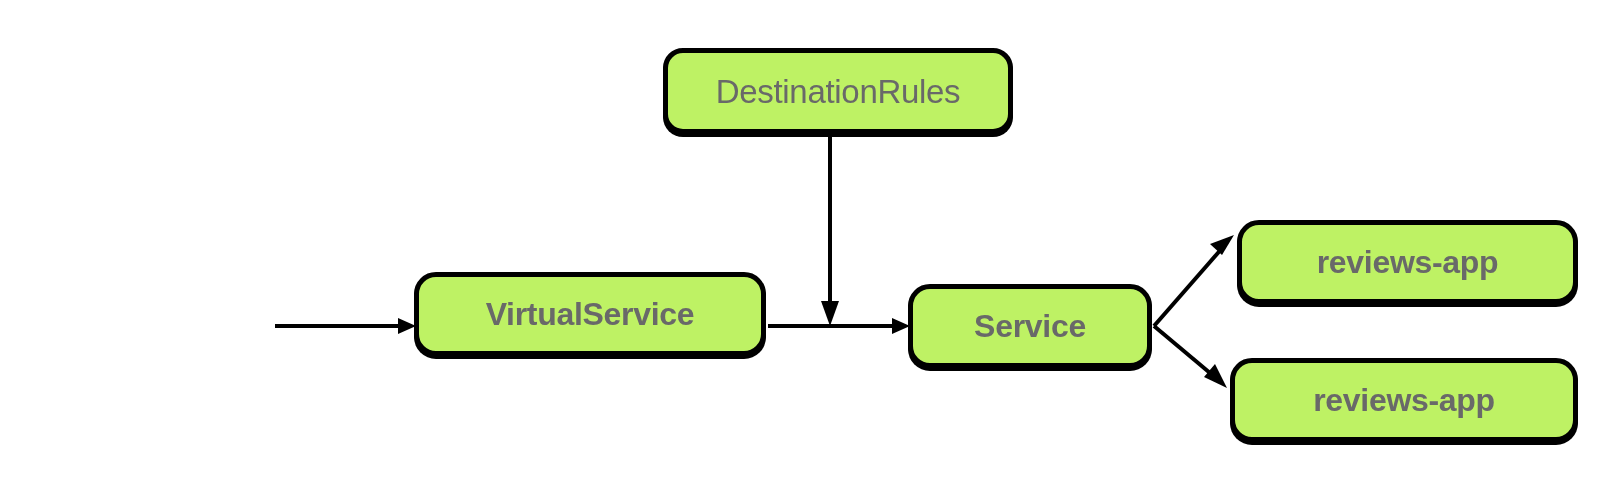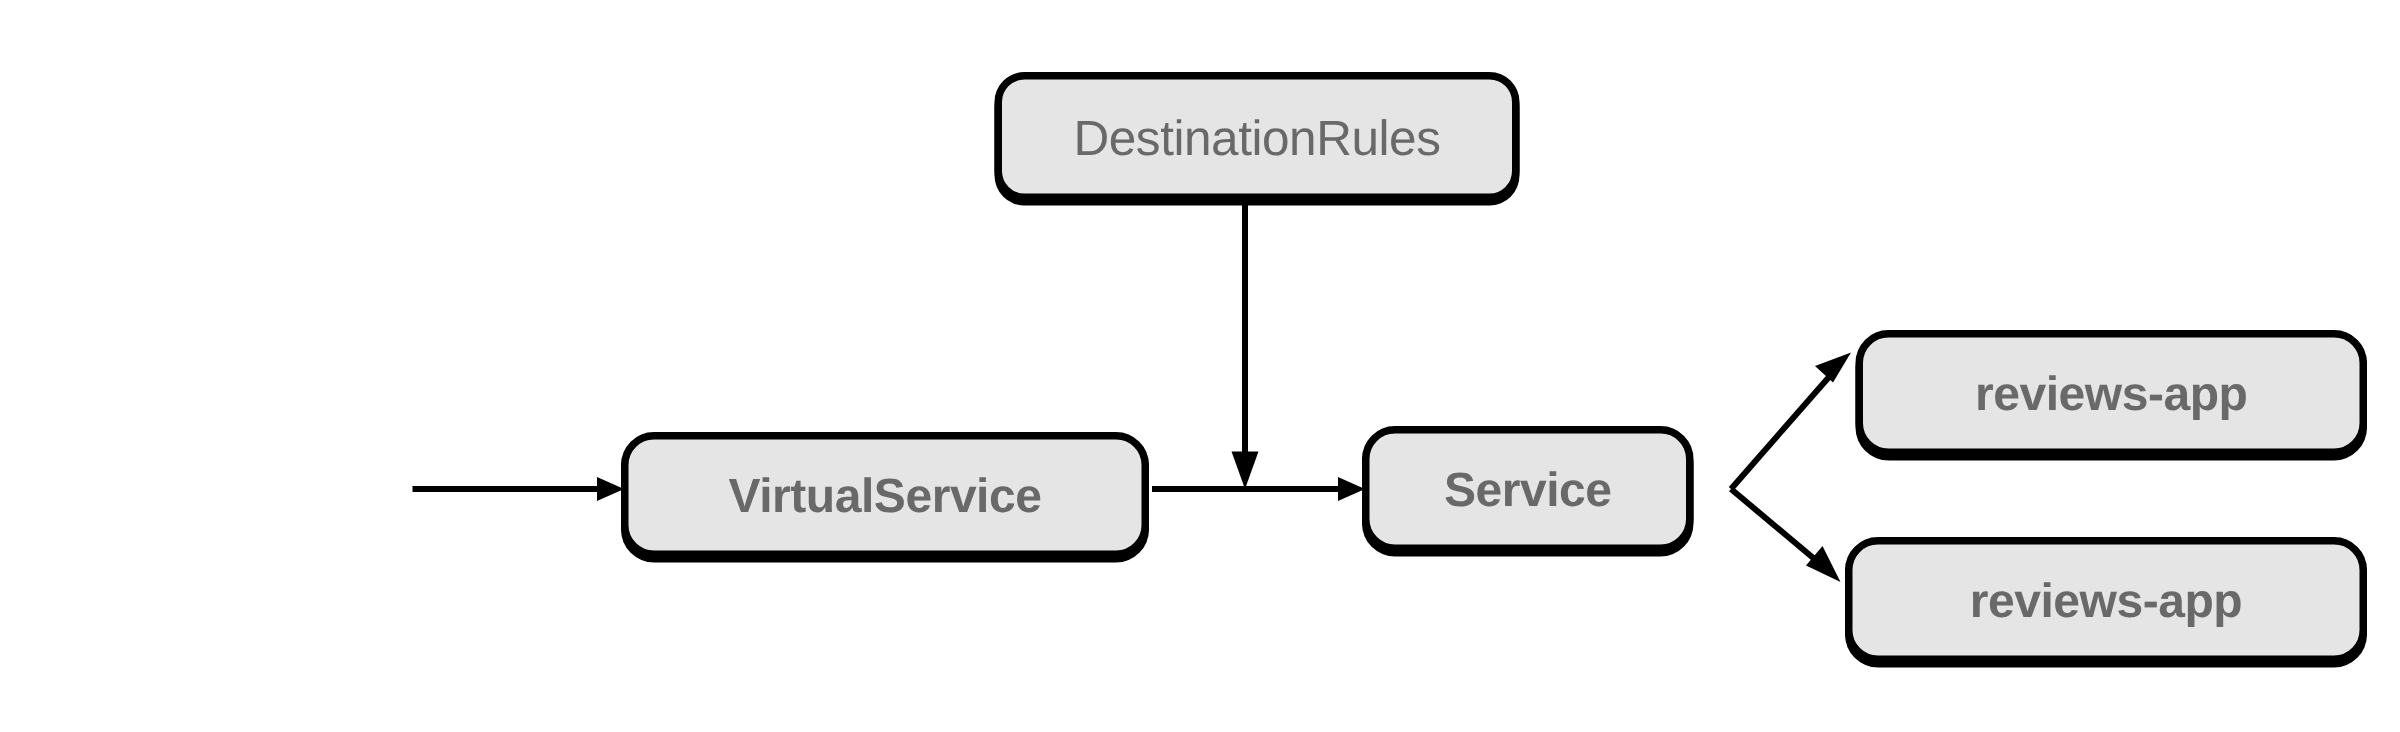--- a/index.html
+++ b/index.html
@@ -11,21 +11,21 @@
     position: relative;
     width: 1600px;
     height: 488px;
     background: #ffffff;
     overflow: hidden;
     font-family: "Liberation Sans", sans-serif;
   }
   .node {
     position: absolute;
     box-sizing: border-box;
-    background: #e5e5e5;
+    background: #bef264;
     border: 5px solid #000000;
     border-radius: 22px;
     display: flex;
     align-items: center;
     justify-content: center;
     color: #696969;
     letter-spacing: -0.3px;
     box-shadow: 0 3px 0 0 #000000;
     user-select: none;
   }
@@ -38,23 +38,23 @@
     font-weight: bold;
     font-size: 32px;
   }
   .node.regular .node-label {
     font-weight: normal;
     font-size: 33px;
   }
 
   
   #node-gateway        { left: 27px;   top: 286px; width: 246px; height: 82px; }
-  #node-virtualservice { left: 414px;  top: 288px; width: 352px; height: 84px; }
+  #node-virtualservice { left: 414px;  top: 272px; width: 352px; height: 84px; }
   #node-destinationrules { left: 663px; top: 48px;  width: 350px; height: 86px; border-radius: 20px; }
-  #node-service        { left: 908px;  top: 284px; width: 221px; height: 84px; }
+  #node-service        { left: 908px;  top: 284px; width: 244px; height: 84px; }
   #node-reviews-app-1  { left: 1237px; top: 220px; width: 341px; height: 84px; }
   #node-reviews-app-2  { left: 1230px; top: 358px; width: 348px; height: 84px; }
 
   .edge-layer {
     position: absolute;
     left: 0;
     top: 0;
     width: 1600px;
     height: 488px;
     pointer-events: none;

